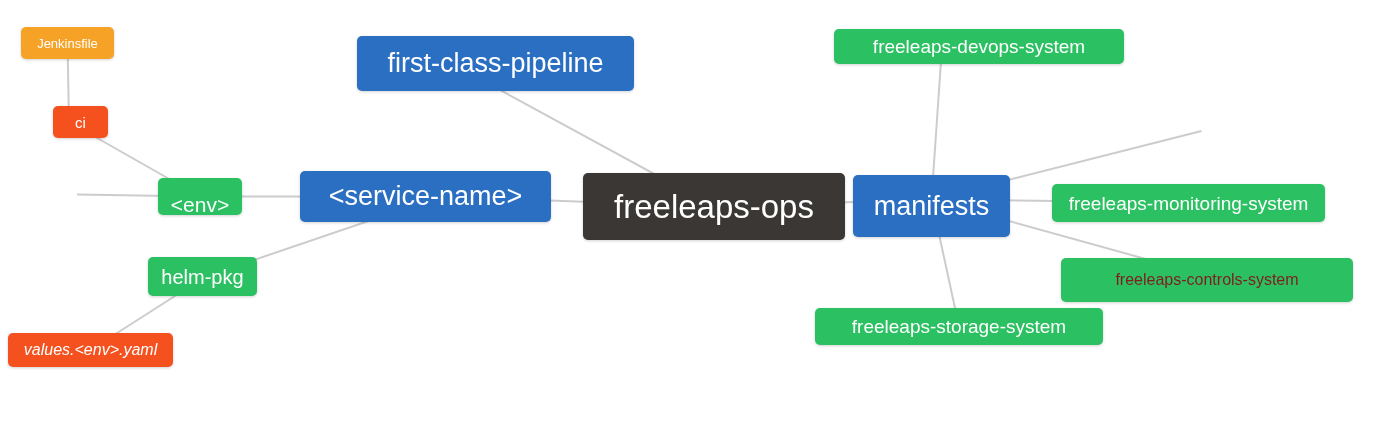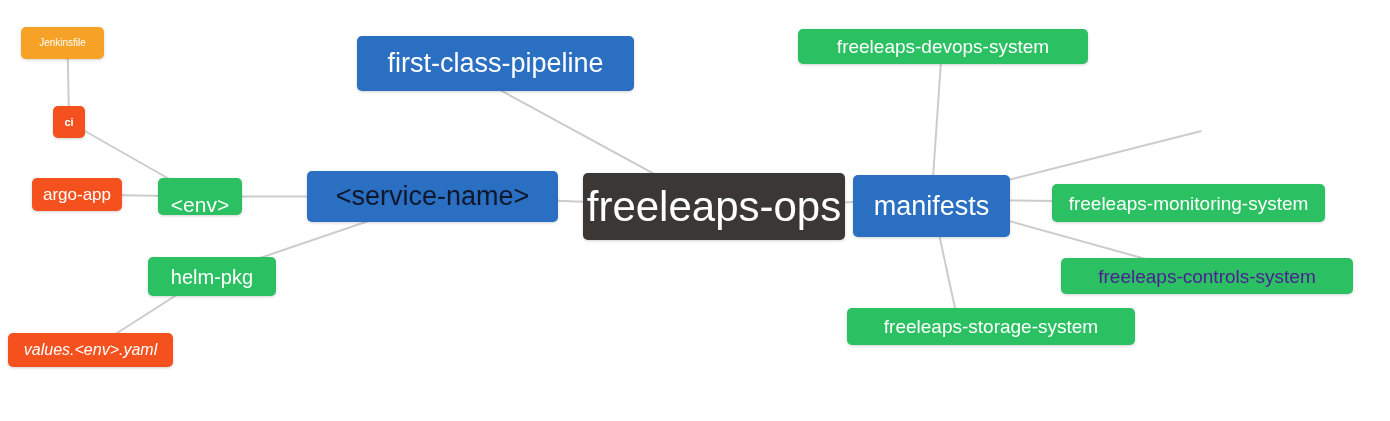--- a/index.html
+++ b/index.html
@@ -51,55 +51,52 @@
       <line x1="90.5" y1="350" x2="205.5" y2="276.5" stroke="#cccccc" stroke-width="2"></line>
       <line x1="451.5" y1="63.5" x2="714" y2="206.5" stroke="#cccccc" stroke-width="2"></line>
       <line x1="440.5" y1="196.5" x2="714" y2="206.5" stroke="#cccccc" stroke-width="2"></line>
       <line x1="714" y1="206.5" x2="931.5" y2="199.5" stroke="#cccccc" stroke-width="2"></line>
       <line x1="931.5" y1="199.5" x2="942" y2="46.5" stroke="#cccccc" stroke-width="2"></line>
       <line x1="931.5" y1="199.5" x2="1201.5" y2="131" stroke="#cccccc" stroke-width="2"></line>
       <line x1="931.5" y1="199.5" x2="1213.5" y2="203" stroke="#cccccc" stroke-width="2"></line>
       <line x1="931.5" y1="199.5" x2="1207" y2="276" stroke="#cccccc" stroke-width="2"></line>
       <line x1="931.5" y1="199.5" x2="959" y2="326.5" stroke="#cccccc" stroke-width="2"></line>
     </svg>
-<div class="node" style="left: 21px; top: 27px; width: 83px; height: 32px; background: rgb(246, 162, 38); color: rgb(255, 255, 255); font-size: 10px;">
+<div class="node" style="left: 21px; top: 27px; width: 93px; height: 32px; background: rgb(246, 162, 38); color: rgb(255, 255, 255); font-size: 13px;">
       <span>Jenkinsfile</span>
     </div>
-    <div class="node" style="left: 53px; top: 106px; width: 32px; height: 32px; background: rgb(244, 81, 30); color: rgb(255, 255, 255); font-size: 11px; font-weight: bold;">
+    <div class="node" style="left: 53px; top: 106px; width: 55px; height: 32px; background: rgb(244, 81, 30); color: rgb(255, 255, 255); font-size: 15px;">
       <span>ci</span>
-    </div>
-    <div class="node" style="left: 32px; top: 178px; width: 90px; height: 33px; background: rgb(244, 81, 30); color: rgb(255, 255, 255); font-size: 17px;">
-      <span>argo-app</span>
     </div>
     <div class="node" style="left: 158px; top: 178px; width: 84px; height: 37px; background: rgb(43, 193, 98); color: rgb(255, 255, 255); font-size: 21px; align-items: flex-end;">
       <span>&lt;env&gt;</span>
     </div>
-    <div class="node" style="left: 148px; top: 257px; width: 128px; height: 39px; background: rgb(43, 193, 98); color: rgb(255, 255, 255); font-size: 20px;">
+    <div class="node" style="left: 148px; top: 257px; width: 109px; height: 39px; background: rgb(43, 193, 98); color: rgb(255, 255, 255); font-size: 20px;">
       <span>helm-pkg</span>
     </div>
     <div class="node" style="left: 8px; top: 333px; width: 165px; height: 34px; background: rgb(244, 81, 30); color: rgb(255, 255, 255); font-size: 16px; font-style: italic;">
       <span>values.&lt;env&gt;.yaml</span>
     </div>
     <div class="node" style="left: 313px; top: 36px; width: 277px; height: 55px; background: rgb(42, 111, 194); color: rgb(255, 255, 255); font-size: 27px; margin-left: 44px;">
       <span>first-class-pipeline</span>
     </div>
-    <div class="node" style="left: 307px; top: 171px; width: 251px; height: 51px; background: rgb(42, 111, 194); color: #0f172a; font-size: 27px;">
+    <div class="node" style="left: 300px; top: 171px; width: 251px; height: 51px; background: rgb(42, 111, 194); color: #ffffff; font-size: 27px;">
       <span>&lt;service-name&gt;</span>
     </div>
-    <div class="node" style="left: 583px; top: 173px; width: 262px; height: 67px; background: rgb(58, 55, 53); color: rgb(255, 255, 255); font-size: 42px;">
+    <div class="node" style="left: 583px; top: 173px; width: 262px; height: 67px; background: rgb(58, 55, 53); color: rgb(255, 255, 255); font-size: 33px;">
       <span>freeleaps-ops</span>
     </div>
     <div class="node" style="left: 853px; top: 175px; width: 157px; height: 62px; background: rgb(42, 111, 194); color: rgb(255, 255, 255); font-size: 27px;">
       <span>manifests</span>
     </div>
-    <div class="node" style="left: 798px; top: 29px; width: 290px; height: 35px; background: rgb(43, 193, 98); color: rgb(255, 255, 255); font-size: 19px;">
+    <div class="node" style="left: 834px; top: 29px; width: 290px; height: 35px; background: rgb(43, 193, 98); color: rgb(255, 255, 255); font-size: 19px;">
       <span>freeleaps-devops-system</span>
     </div>
     <div class="node" style="left: 1052px; top: 184px; width: 273px; height: 38px; background: rgb(43, 193, 98); color: rgb(255, 255, 255); font-size: 19px;">
       <span>freeleaps-monitoring-system</span>
     </div>
-    <div class="node" style="left: 1061px; top: 258px; width: 292px; height: 36px; background: rgb(43, 193, 98); color: #4c1d95; font-size: 19px;">
+    <div class="node" style="left: 1061px; top: 258px; width: 292px; height: 44px; background: rgb(43, 193, 98); color: #7f1d1d; font-size: 16px;">
       <span>freeleaps-controls-system</span>
     </div>
-    <div class="node" style="left: 815px; top: 308px; width: 288px; height: 37px; background: rgb(43, 193, 98); color: rgb(255, 255, 255); font-size: 19px; margin-left: 32px;">
+    <div class="node" style="left: 815px; top: 308px; width: 288px; height: 37px; background: rgb(43, 193, 98); color: rgb(255, 255, 255); font-size: 19px;">
       <span>freeleaps-storage-system</span>
     </div>
   </div>
 
 </body></html>

